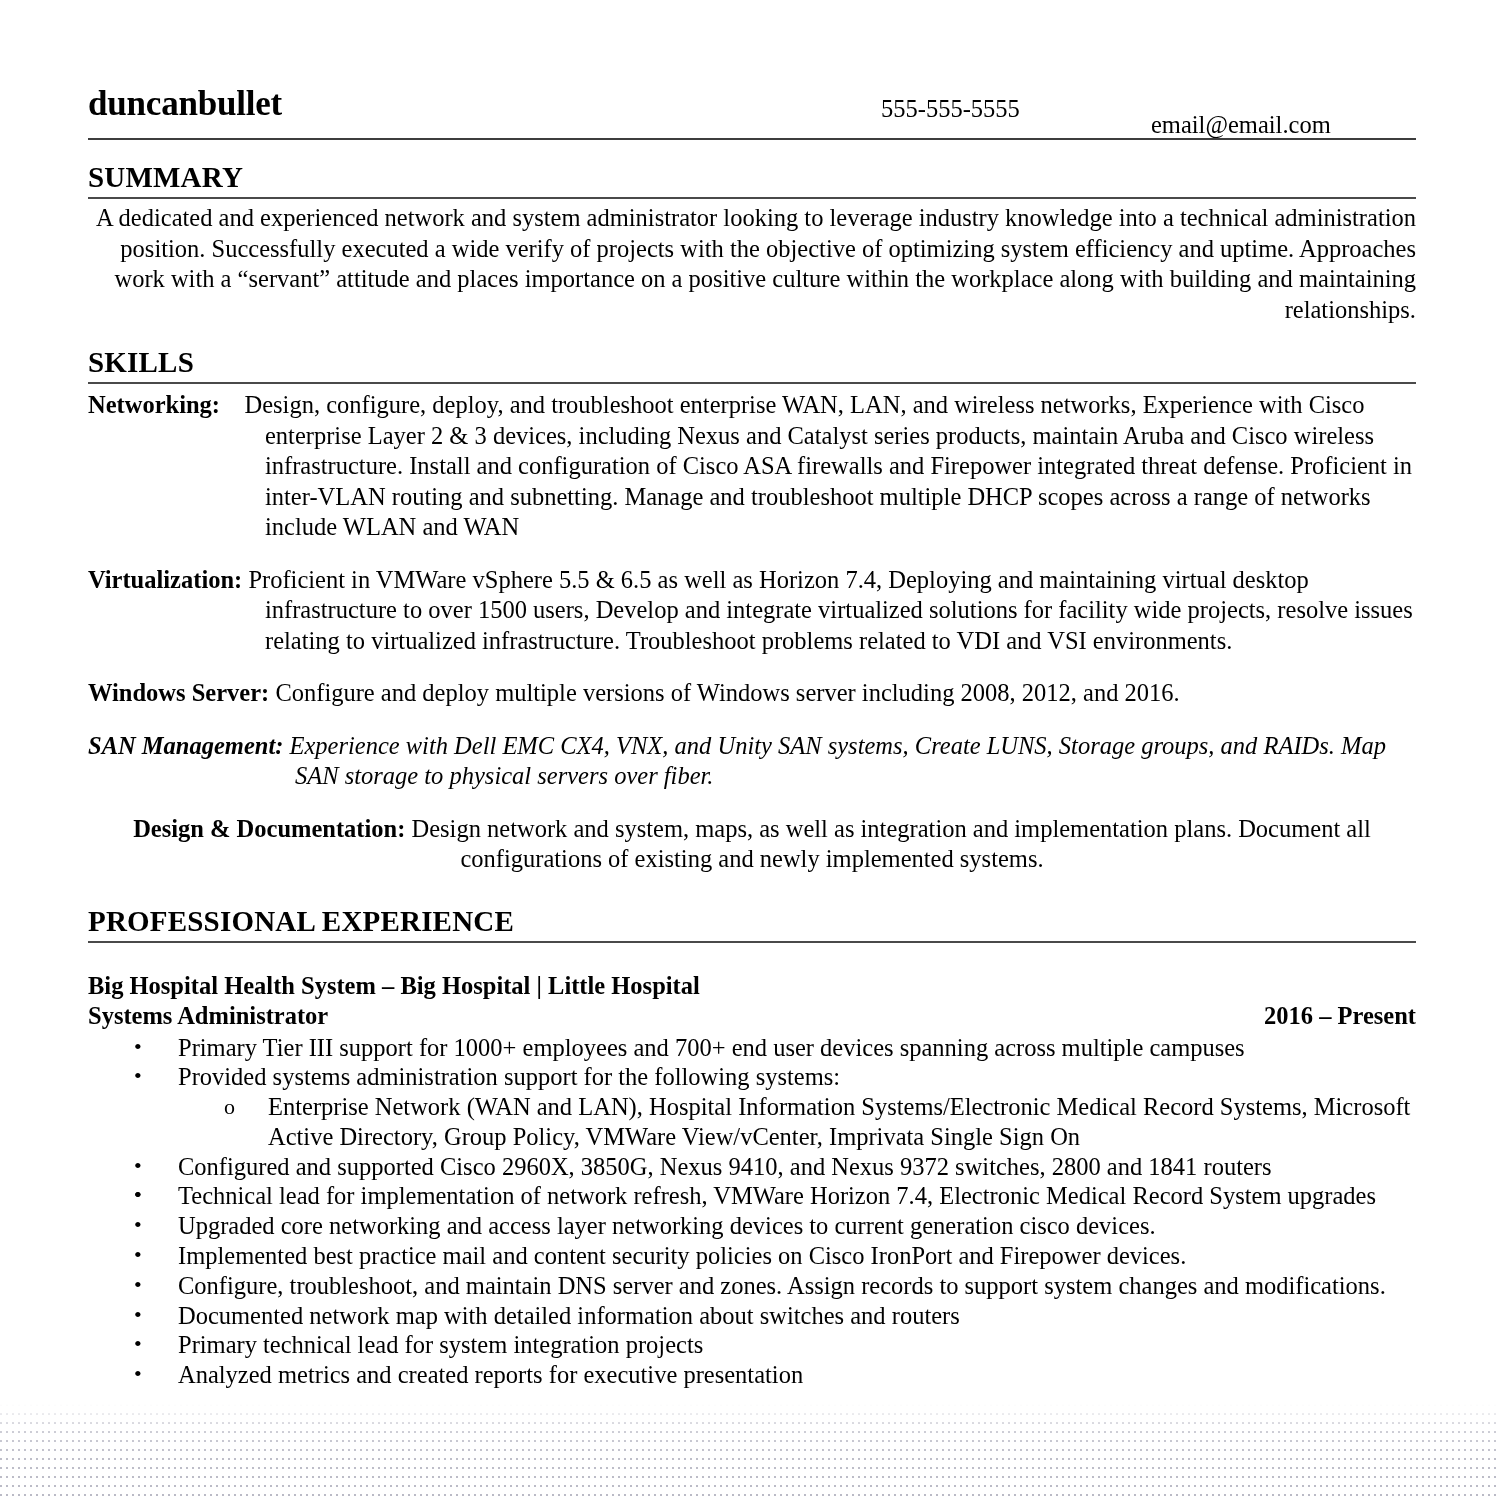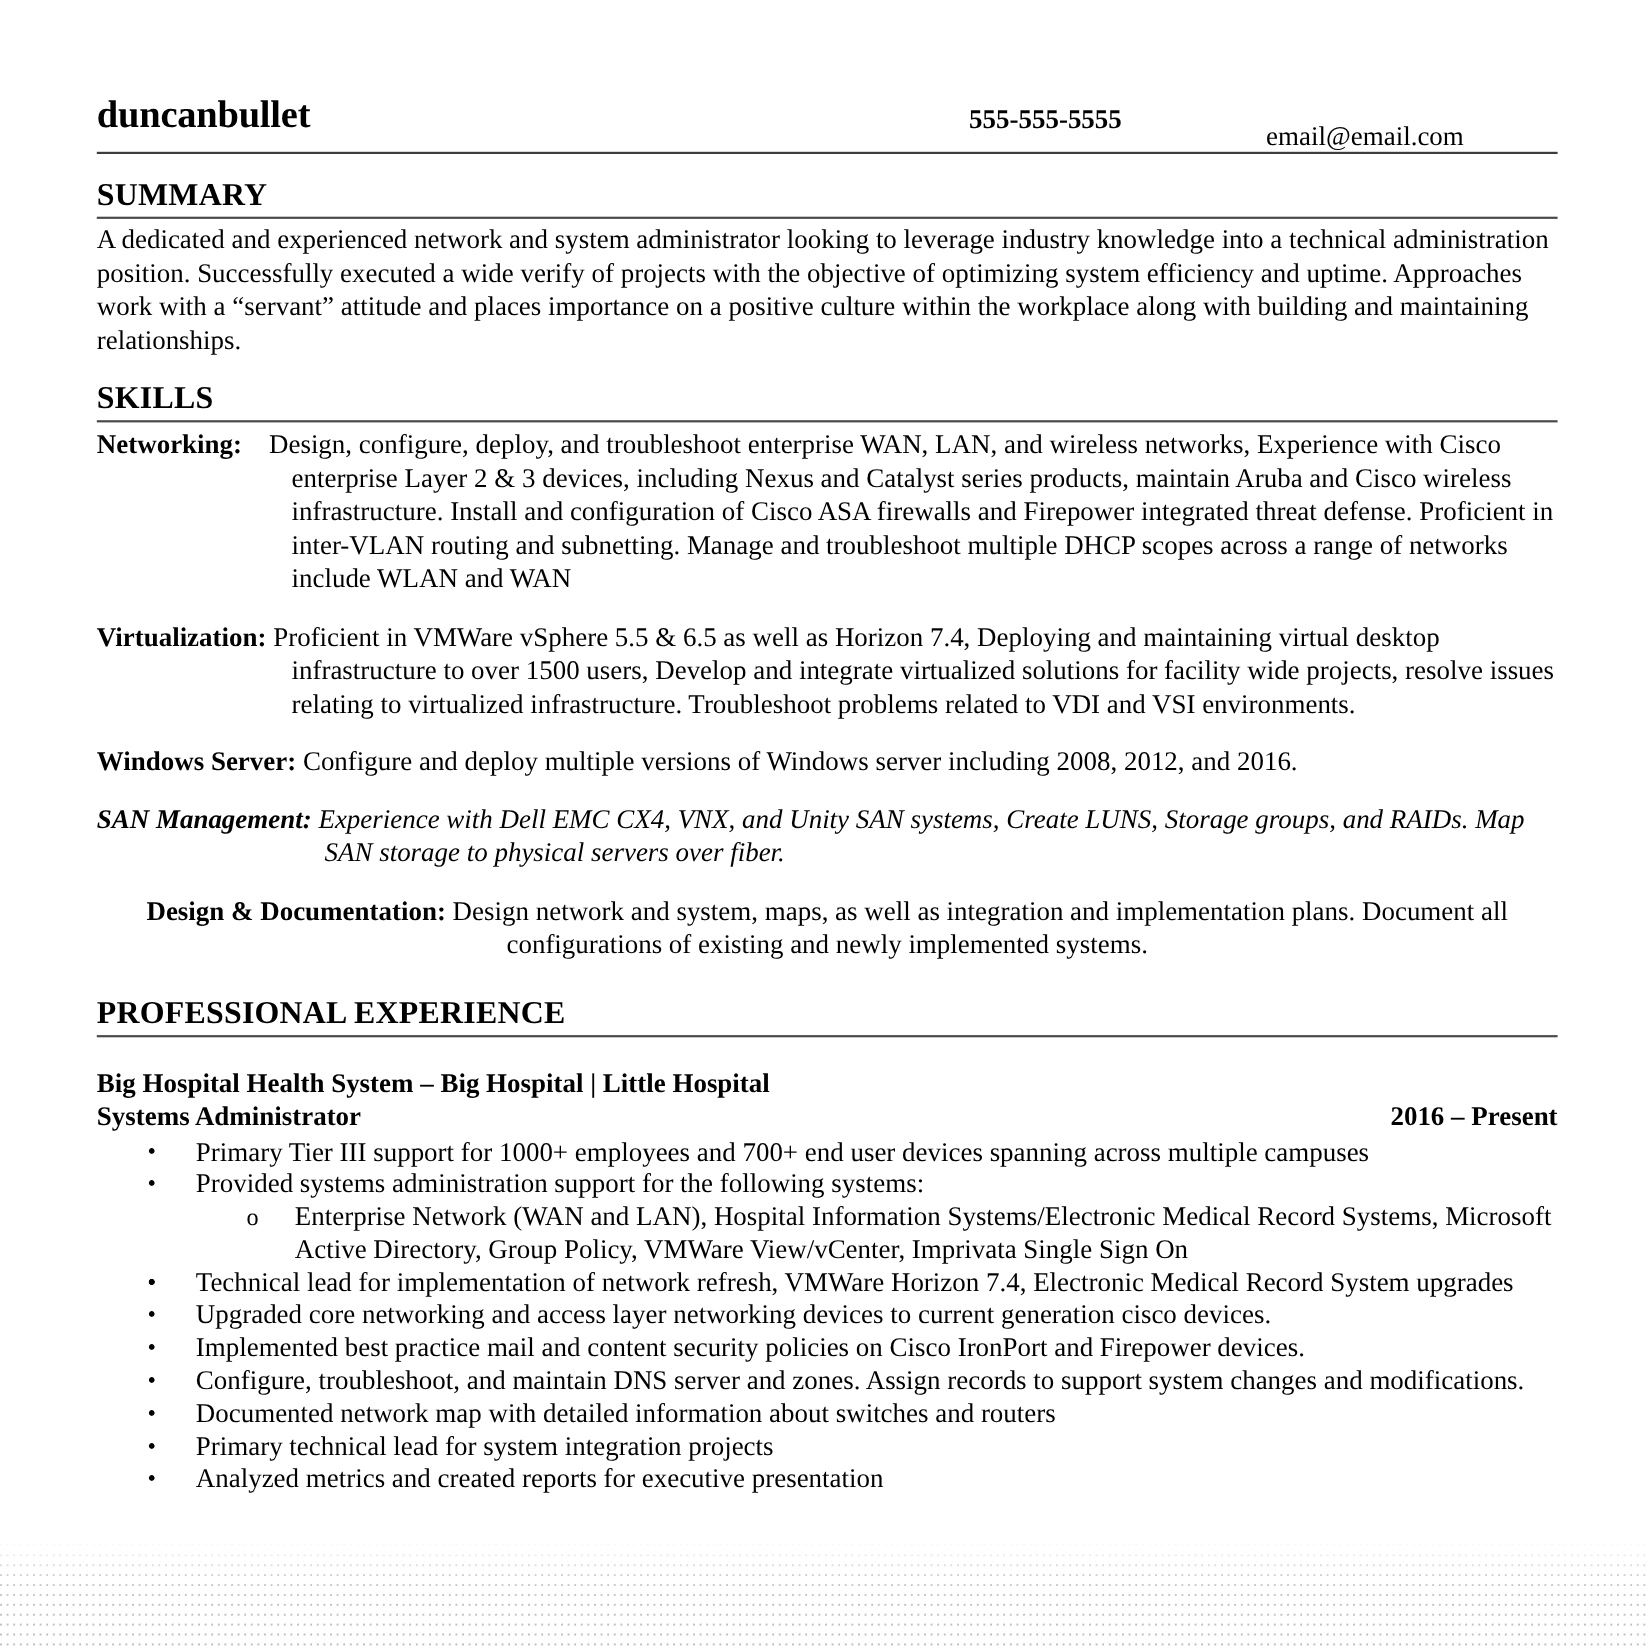--- a/index.html
+++ b/index.html
@@ -47,21 +47,20 @@
     letter-spacing: -0.2px;
     line-height: 44px;
   }
   .phone {
     position: absolute;
     left: 793px;
     top: 8px;
     font-size: 24.5px;
     line-height: 30px;
     white-space: nowrap;
-    font-weight: bold;
   }
   .email {
     position: absolute;
     left: 1063px;
     top: 24px;
     font-size: 24.5px;
     line-height: 30px;
     white-space: nowrap;
   }
 
@@ -84,21 +83,21 @@
     letter-spacing: 0.2px;
     margin-top: 19px;
     margin-bottom: 2px;
   }
   .section-head.tight { margin-top: 28px; }
 
   
   .para {
     font-size: 24.5px;
     line-height: 30.5px;
-    text-align: left;
+    text-align: right;
     margin-top: 4px;
   }
 
   
   .skills {
     margin-top: 6px;
   }
   .skill {
     font-size: 24.5px;
     line-height: 30.5px;
@@ -264,21 +263,21 @@
 
     <ul class="bullets">
       <li><span class="mk">•</span><span>Primary Tier III support for 1000+ employees and 700+ end user devices spanning across multiple campuses</span></li>
 
       <li><span class="mk">•</span><span>Provided systems administration support for the following systems:</span>
         <ul class="subbullets">
           <li><span class="mk">o</span><span>Enterprise Network (WAN and LAN), Hospital Information Systems/Electronic Medical Record Systems, Microsoft Active Directory, Group Policy, VMWare View/vCenter, Imprivata Single Sign On</span></li>
         </ul>
       </li>
 
-      <li><span class="mk">•</span></li>
+      <li><span class="mk">•</span><span>Configured and supported Cisco 2960X, 3850G, Nexus 9410, and Nexus 9372 switches, 2800 and 1841 routers</span></li>
       <li><span class="mk">•</span></li>
       <li><span class="mk">•</span><span>Technical lead for implementation of network refresh, VMWare Horizon 7.4, Electronic Medical Record System upgrades</span></li>
       <li><span class="mk">•</span><span>Upgraded core networking and access layer networking devices to current generation cisco devices.</span></li>
       <li><span class="mk">•</span><span>Implemented best practice mail and content security policies on Cisco IronPort and Firepower devices.</span></li>
       <li><span class="mk">•</span><span>Configure, troubleshoot, and maintain DNS server and zones. Assign records to support system changes and modifications.</span></li>
       <li><span class="mk">•</span><span>Documented network map with detailed information about switches and routers</span></li>
       <li><span class="mk">•</span><span>Primary technical lead for system integration projects</span></li>
       <li><span class="mk">•</span><span>Analyzed metrics and created reports for executive presentation</span></li>
     </ul>
 

